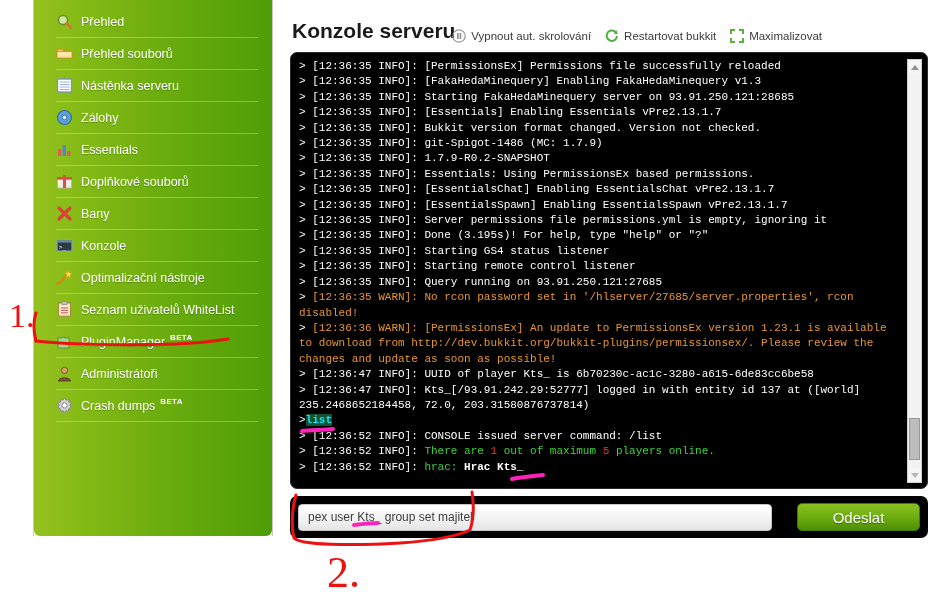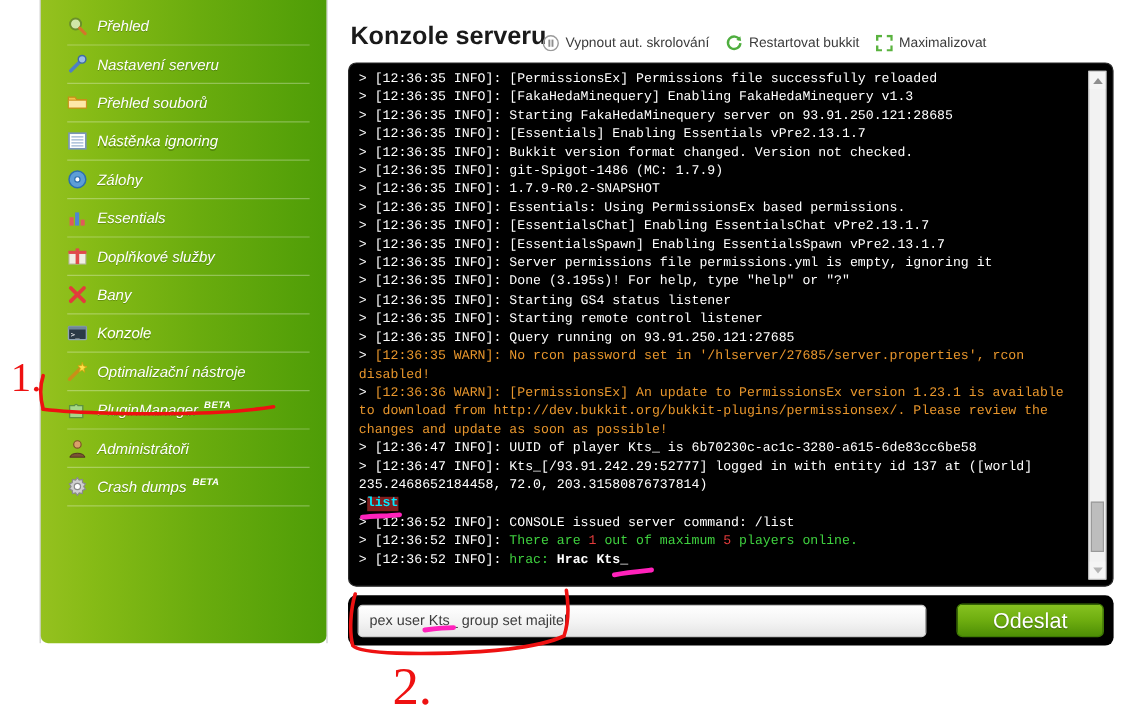--- a/index.html
+++ b/index.html
@@ -41,21 +41,20 @@
     border-bottom-right-radius:6px;
     min-height:520px;
   }
   .nav-item{
     display:flex;align-items:center;
     height:31px;
     margin:0 14px 0 22px;
     border-bottom:1px solid rgba(255,255,255,0.30);
     cursor:pointer;
     white-space:nowrap;
-    font-style:italic;
   }
   .nav-item:last-child{border-bottom:none;}
   .nav-icon{
     width:17px;height:17px;margin-right:8px;
     flex:0 0 17px;
     display:inline-block;
     position:relative;
   }
   .nav-label{
     font-size:12.5px;color:#ffffff;
@@ -102,21 +101,21 @@
     white-space:pre-wrap;
     width:604px;
     word-break:break-word;
     padding-left:1px;
   }
   .ln{display:block;}
   .c-warn{color:#e8962c;}
   .c-green{color:#3fd13f;}
   .c-red{color:#e33b3b;}
   .c-gt{color:#ffffff;}
-  .sel{background:#7f1d1d;color:#00eaff;font-weight:bold;}
+  .sel{background:#14532d;color:#00eaff;font-weight:bold;}
 
   
   .sb{
     position:absolute;right:5px;top:6px;width:15px;height:424px;
     background:#f2f2f2;border:1px solid #d0d0d0;box-sizing:border-box;
   }
   .sb-btn{
     width:13px;height:14px;
     display:flex;align-items:center;justify-content:center;
     background:#f5f5f5;
@@ -149,21 +148,21 @@
     font-family:"Liberation Sans", sans-serif;
     padding:0 9px;
     box-sizing:border-box;
     outline:none;
   }
   .send-btn{
     width:123px;height:28px;
     background:linear-gradient(to bottom,#86c220 0%,#6fae10 48%,#4e8f05 100%);
     border:1px solid #3f7a04;
     border-radius:5px;
-    color:#ffffff;font-size:18px;
+    color:#ffffff;font-size:15px;
     font-family:"Liberation Sans", sans-serif;
     cursor:pointer;
     text-shadow:0 1px 1px rgba(0,0,0,.35);
     margin-left:16px;
   }
 
   
   .anno{position:absolute;left:0;top:0;width:951px;height:597px;pointer-events:none;}
   .anno-num{
     position:absolute;font-family:"Liberation Serif",serif;
@@ -179,38 +178,31 @@
     <div class="sidebar-body" id="nav-list">
         <div class="nav-item">
           <span class="nav-icon"><svg width="17" height="17" viewBox="0 0 17 17">
               <circle cx="7" cy="7" r="4.6" fill="#cfe6a8" stroke="#6a8f2a" stroke-width="1.6"></circle>
               <path d="M10.4 10.4 L15 15" stroke="#d4762a" stroke-width="2.6" stroke-linecap="round"></path>
             </svg></span>
           <span class="nav-label">Přehled</span>
         </div>
         <div class="nav-item">
           <span class="nav-icon"><svg width="17" height="17" viewBox="0 0 17 17">
-              <path d="M3 14 L11 6" stroke="#4f7fc4" stroke-width="3" stroke-linecap="round"></path>
-              <circle cx="12.4" cy="4.4" r="3.2" fill="#9dbfe6" stroke="#3d6aa8" stroke-width="1.2"></circle>
-            </svg></span>
-          <span class="nav-label">Nastavení serveru</span>
-        </div>
-        <div class="nav-item">
-          <span class="nav-icon"><svg width="17" height="17" viewBox="0 0 17 17">
               <path d="M1 4 H6.5 L8 6 H16 V13 H1 Z" fill="#f3c24a" stroke="#c98f18" stroke-width="1"></path>
               <path d="M1 6.5 H16 V13 H1 Z" fill="#fde8a8" stroke="#c98f18" stroke-width=".8"></path>
             </svg></span>
           <span class="nav-label">Přehled souborů</span>
         </div>
         <div class="nav-item">
           <span class="nav-icon"><svg width="17" height="17" viewBox="0 0 17 17">
               <rect x="1.5" y="2" width="14" height="13" fill="#ffffff" stroke="#7b96b8" stroke-width="1.4"></rect>
               <path d="M3.5 5 H13.5 M3.5 7.5 H13.5 M3.5 10 H13.5 M3.5 12.5 H13.5" stroke="#9ab4d2" stroke-width="1"></path>
             </svg></span>
-          <span class="nav-label">Nástěnka ignoring</span>
+          <span class="nav-label">Nástěnka serveru</span>
         </div>
         <div class="nav-item">
           <span class="nav-icon"><svg width="17" height="17" viewBox="0 0 17 17">
               <circle cx="8.5" cy="8.5" r="7" fill="#5d9ed6" stroke="#2c6fae" stroke-width="1.2"></circle>
               <circle cx="8.5" cy="8.5" r="2.2" fill="#ffffff" stroke="#2c6fae" stroke-width="1"></circle>
             </svg></span>
           <span class="nav-label">Zálohy</span>
         </div>
         <div class="nav-item">
           <span class="nav-icon"><svg width="17" height="17" viewBox="0 0 17 17">
@@ -219,21 +211,21 @@
               <rect x="11.2" y="10" width="3.4" height="5" fill="#e05a5a"></rect>
             </svg></span>
           <span class="nav-label">Essentials</span>
         </div>
         <div class="nav-item">
           <span class="nav-icon"><svg width="17" height="17" viewBox="0 0 17 17">
               <rect x="1.5" y="6" width="14" height="9" fill="#f0efe4" stroke="#b9b7a4" stroke-width=".9"></rect>
               <rect x="1" y="4" width="15" height="2.6" fill="#e04b4b"></rect>
               <rect x="7" y="2" width="3" height="13" fill="#e04b4b"></rect>
             </svg></span>
-          <span class="nav-label">Doplňkové služby</span>
+          <span class="nav-label">Doplňkové souborů</span>
         </div>
         <div class="nav-item">
           <span class="nav-icon"><svg width="17" height="17" viewBox="0 0 17 17">
               <path d="M3 3 L14 14 M14 3 L3 14" stroke="#e23c3c" stroke-width="3.2" stroke-linecap="round"></path>
             </svg></span>
           <span class="nav-label">Bany</span>
         </div>
         <div class="nav-item">
           <span class="nav-icon"><svg width="17" height="17" viewBox="0 0 17 17">
               <rect x="1" y="3" width="15" height="11" rx="1" fill="#2b3a47" stroke="#8fa4b5" stroke-width="1.2"></rect>
@@ -241,20 +233,28 @@
               <text x="3" y="12" font-size="6" fill="#ffffff" font-family="monospace">&gt;_</text>
             </svg></span>
           <span class="nav-label">Konzole</span>
         </div>
         <div class="nav-item">
           <span class="nav-icon"><svg width="17" height="17" viewBox="0 0 17 17">
               <path d="M2 15 L11 6" stroke="#c98f18" stroke-width="3" stroke-linecap="round"></path>
               <path d="M12.5 1 L13.6 4 L16.6 4.6 L13.9 6.2 L14.6 9.3 L12.5 7.3 L10 8.8 L11 5.9 L9 3.7 L12 3.6 Z" fill="#ffe24a" stroke="#d2a410" stroke-width=".7"></path>
             </svg></span>
           <span class="nav-label">Optimalizační nástroje</span>
+        </div>
+        <div class="nav-item">
+          <span class="nav-icon"><svg width="17" height="17" viewBox="0 0 17 17">
+              <rect x="2.5" y="2" width="12" height="13.2" fill="#f5e9c8" stroke="#a98a3e" stroke-width="1.1"></rect>
+              <rect x="6" y="0.8" width="5" height="2.6" fill="#c9c9c9" stroke="#8c8c8c" stroke-width=".8"></rect>
+              <path d="M5 7 H12 M5 9.4 H12 M5 11.8 H12" stroke="#c45a5a" stroke-width="1"></path>
+            </svg></span>
+          <span class="nav-label">Seznam uživatelů WhiteList</span>
         </div>
         <div class="nav-item">
           <span class="nav-icon"><svg width="17" height="17" viewBox="0 0 17 17">
               <path d="M2 5 H6 A1.6 1.6 0 0 1 9 5 H13 V9 A1.6 1.6 0 0 0 13 12 V15 H2 Z" fill="#a6d88a" stroke="#5c9240" stroke-width="1.1"></path>
             </svg></span>
           <span class="nav-label">PluginManager</span>
           <span class="beta">BETA</span>
         </div>
         <div class="nav-item">
           <span class="nav-icon"><svg width="17" height="17" viewBox="0 0 17 17">

